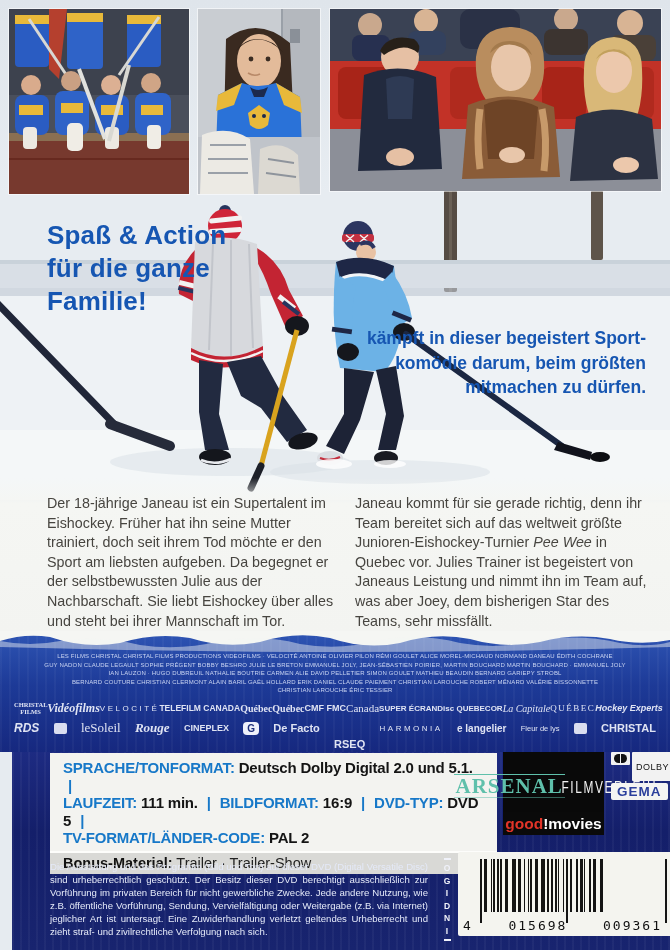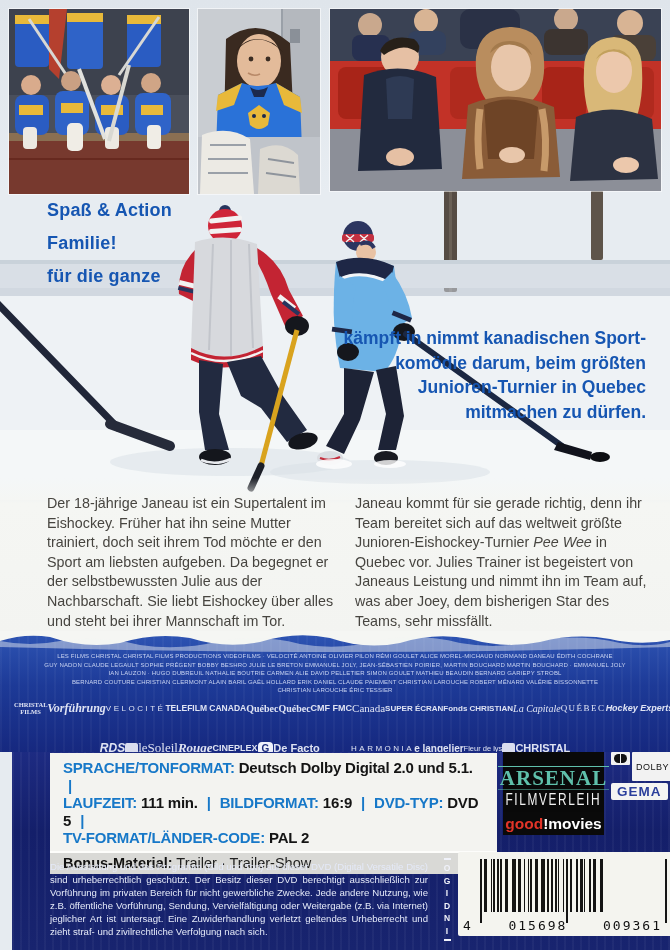--- a/index.html
+++ b/index.html
@@ -7,22 +7,22 @@
   #cover{position:relative;width:670px;height:950px;margin:0 auto;overflow:hidden;background:#e6ebf0;}
 
   
   .top-bg{position:absolute;left:0;top:0;width:670px;height:205px;
     background:linear-gradient(180deg,#dfe5eb,#e8edf2);}
   .photo{position:absolute;top:8px;border:1px solid rgba(255,255,255,.55);box-sizing:border-box;z-index:3;}
   .photo svg{display:block;}
 
   
   .scene{position:absolute;left:0;top:190px;width:670px;height:310px;z-index:1;}
-  .headline{position:absolute;left:47px;top:194px;z-index:4;
-    color:var(--headline_blue);font-weight:bold;font-size:18px;line-height:33px;letter-spacing:.2px;}
+  .headline{position:absolute;left:47px;top:219px;z-index:4;
+    color:var(--headline_blue);font-weight:bold;font-size:26px;line-height:33px;letter-spacing:.2px;}
   .tagline{position:absolute;right:24px;top:326px;z-index:4;text-align:right;
     color:var(--tagline_blue);font-weight:bold;font-size:17.5px;line-height:24.5px;}
 
   
   .synopsis{position:absolute;left:0;top:478px;width:670px;height:154px;z-index:2;
     background:linear-gradient(180deg,rgba(246,247,244,0) 0,#f5f6f3 26px,#f3f4f1 100%);}
   .syn-col{position:absolute;top:16px;color:#474540;font-size:14.3px;line-height:19.6px;}
   .syn-left{left:47px;width:288px;}
   .syn-right{left:355px;width:292px;}
   .syn-italic{font-style:italic;}
@@ -31,21 +31,21 @@
   .credits-band{position:absolute;left:0;top:632px;width:670px;height:120px;z-index:2;
     background:linear-gradient(180deg,#2e55b4 0%,#1d3a97 45%,#16287f 100%);}
   .credits-band::after{content:"";position:absolute;inset:0;
     background:repeating-linear-gradient(90deg,rgba(255,255,255,.035) 0 2px,transparent 2px 9px);}
   .snow-wave{position:absolute;left:0;top:-1px;width:670px;height:22px;z-index:3;}
   .credit-lines{position:absolute;left:8px;top:20px;width:654px;z-index:4;text-align:center;
     color:#c9d4f2;font-size:6px;line-height:8.6px;letter-spacing:.15px;}
   .logo-row{position:absolute;left:14px;width:642px;z-index:4;display:flex;align-items:center;
     justify-content:space-between;}
   .row1{top:64px;height:24px;}
-  .row2{top:104px;height:24px;justify-content:center;}
+  .row2{top:84px;height:24px;}
   .lg{color:#eef1fb;opacity:.93;font-size:9px;white-space:nowrap;}
   .lg-tiny2{font-size:6.5px;font-weight:bold;font-family:"Liberation Serif",serif;width:36px;white-space:normal;line-height:7px;text-align:center;}
   .lg-script{font-family:"Liberation Serif",serif;font-style:italic;font-weight:bold;font-size:12px;}
   .lg-spaced{letter-spacing:2.5px;font-size:8px;}
   .lg-bold{font-weight:bold;}
   .lg-serif{font-family:"Liberation Serif",serif;font-size:12px;}
   .lg-box{background:#eef1fb;color:#1c2d7a;font-weight:bold;border-radius:4px;padding:1px 4px;font-size:10px;}
   .lg-italic{font-style:italic;font-weight:bold;font-size:11px;}
   .lg-mark{width:13px;height:11px;background:#eef1fb;opacity:.9;border-radius:2px;}
 
@@ -58,21 +58,21 @@
   .tech-box{position:absolute;left:38px;top:1px;width:447px;z-index:5;background:#f3f3f0;}
   .tech-main{padding:6px 10px 4px 13px;font-size:15px;line-height:17.6px;font-weight:bold;letter-spacing:-.2px;}
   .tech-label{color:var(--tech_label_blue);}
   .tech-value{color:#141414;}
   .tech-sep{color:var(--tech_label_blue);font-weight:bold;margin:0 5px;}
   .bonus-row{background:#d9d9d6;border-top:2px solid #fdfdfb;padding:2px 10px 3px 13px;font-size:14.5px;}
   .bonus-label{font-weight:bold;color:#121212;}
   .bonus-value{color:#222;}
 
   .arsenal-box{position:absolute;left:491px;top:0px;width:101px;height:68px;z-index:5;background:#090909;
-    display:flex;flex-direction:column;justify-content:center;align-items:center;}
+    display:flex;flex-direction:row;justify-content:center;align-items:center;}
   .arsenal-l1{color:var(--arsenal_teal);font-family:"Liberation Serif",serif;font-weight:bold;
     font-size:21px;letter-spacing:1px;line-height:22px;border-top:1px solid var(--arsenal_teal);
     border-bottom:1px solid rgba(95,192,171,.5);padding:0 2px;}
   .arsenal-l2{color:#f2f2f2;font-size:11px;letter-spacing:1.5px;transform:scale(1.08,1.5);
     transform-origin:center;line-height:15px;margin-top:2px;}
   .good-box{position:absolute;left:491px;top:60px;width:101px;height:23px;z-index:5;background:#0a0a0a;
     display:flex;align-items:center;justify-content:center;font-weight:bold;font-size:15.5px;}
   .good-red{color:var(--good_red);}
   .good-white{color:#fff;}
 
@@ -291,28 +291,27 @@
       <path d="M106 124 L262 236" stroke="#1b2742" stroke-width="6" stroke-linecap="round"></path>
       <path d="M258 232 L292 242 L290 250 L254 240 Z" fill="#11131c"></path>
       <ellipse cx="300" cy="247" rx="10" ry="5" fill="#0d0e12"></ellipse>
       <ellipse cx="34" cy="254" rx="18" ry="5" fill="#ffffff" opacity=".8"></ellipse>
       <ellipse cx="90" cy="254" rx="16" ry="4" fill="#ffffff" opacity=".8"></ellipse>
     </g>
   </svg>
 
   <div class="headline">
     <div>Spaß &amp; Action</div>
+    <div>für die ganze</div>
     <div>Familie!</div>
-    <div>für die ganze</div>
   </div>
 
   <div class="tagline">
-    <div>kämpft in nimmt kanadischen Sport-</div>
+    <div>kämpft in dieser begeistert Sport-</div>
     <div>komödie darum, beim größten</div>
-    <div>Junioren-Turnier in Quebec</div>
     <div>mitmachen zu dürfen.</div>
   </div>
 
   <div class="synopsis">
     <div class="syn-col syn-left">Der 18-jährige Janeau ist ein Supertalent im Eishockey. Früher hat ihn seine Mutter trainiert, doch seit ihrem Tod möchte er den Sport am liebsten aufgeben. Da begegnet er der selbstbewussten Julie aus der Nachbarschaft. Sie liebt Eishockey über alles und steht bei ihrer Mannschaft im Tor.</div>
     <div class="syn-col syn-right"><span>Janeau kommt für sie gerade richtig, denn ihr Team bereitet sich auf das weltweit größte Junioren-Eishockey-Turnier </span><span class="syn-italic">Pee Wee</span><span> in Quebec vor. Julies Trainer ist begeistert von Janeaus Leistung und nimmt ihn im Team auf, was aber Joey, dem bisherigen Star des Teams, sehr missfällt.</span></div>
   </div>
 
   <div class="credits-band">
     <svg class="snow-wave" viewBox="0 0 670 22" preserveAspectRatio="none">
@@ -321,29 +320,29 @@
     </svg>
     <div class="credit-lines">
       <div>LES FILMS CHRISTAL    CHRISTAL FILMS PRODUCTIONS    VIDEOFILMS · VELOCITÉ    ANTOINE OLIVIER PILON   RÉMI GOULET   ALICE MOREL-MICHAUD   NORMAND DANEAU   ÉDITH COCHRANE</div>
       <div>GUY NADON   CLAUDE LEGAULT   SOPHIE PRÉGENT   BOBBY BESHRO    JULIE LE BRETON    EMMANUEL JOLY, JEAN-SÉBASTIEN POIRIER, MARTIN BOUCHARD    MARTIN BOUCHARD · EMMANUEL JOLY</div>
       <div>IAN LAUZON · HUGO DUBREUIL    NATHALIE BOUTRIE    CARMEN ALIE    DAVID PELLETIER    SIMON GOULET    MATHIEU BEAUDIN    BERNARD GARIEPY STROBL</div>
       <div>BERNARD COUTURE    CHRISTIAN CLERMONT    ALAIN BARIL    GAËL HOLLARD    ERIK DANIEL    CLAUDE PAIEMENT    CHRISTIAN LAROUCHE   ROBERT MÉNARD   VALÉRIE BISSONNETTE</div>
       <div>CHRISTIAN LAROUCHE    ÉRIC TESSIER</div>
     </div>
     <div class="logo-row row1">
       <span class="lg lg-tiny2">CHRISTAL FILMS</span>
-      <span class="lg lg-script">Vorführung</span>
+      <span class="lg lg-script">Vidéofilms</span>
       <span class="lg lg-spaced">VELOCITÉ</span>
       <span class="lg lg-bold" style="font-size:8.5px;">TELEFILM CANADA</span>
       <span class="lg lg-serif lg-bold" style="font-size:10px;">Québec</span>
       <span class="lg lg-serif lg-bold" style="font-size:10px;">Québec</span>
       <span class="lg lg-bold">CMF FMC</span>
       <span class="lg lg-serif" style="font-size:11px;">Canada</span>
       <span class="lg lg-bold" style="font-size:8px;">SUPER ÉCRAN</span>
-      <span class="lg lg-bold" style="font-size:8px;">Fonds CHRISTIAN</span>
+      <span class="lg lg-bold" style="font-size:8px;">Disc QUEBECOR</span>
       <span class="lg lg-serif" style="font-style:italic;font-size:10px;">La Capitale</span>
       <span class="lg lg-serif" style="letter-spacing:1.5px;font-size:9px;">QUÉBEC</span>
       <span class="lg lg-italic" style="font-size:9px;">Hockey Experts</span>
     </div>
     <div class="logo-row row2">
       <span class="lg lg-italic" style="font-size:12px;">RDS</span>
       <span class="lg-mark"></span>
       <span class="lg lg-serif" style="font-size:13px;">leSoleil</span>
       <span class="lg lg-script" style="font-size:13px;">Rouge</span>
       <span class="lg lg-bold" style="font-size:9px;">CINEPLEX</span>

